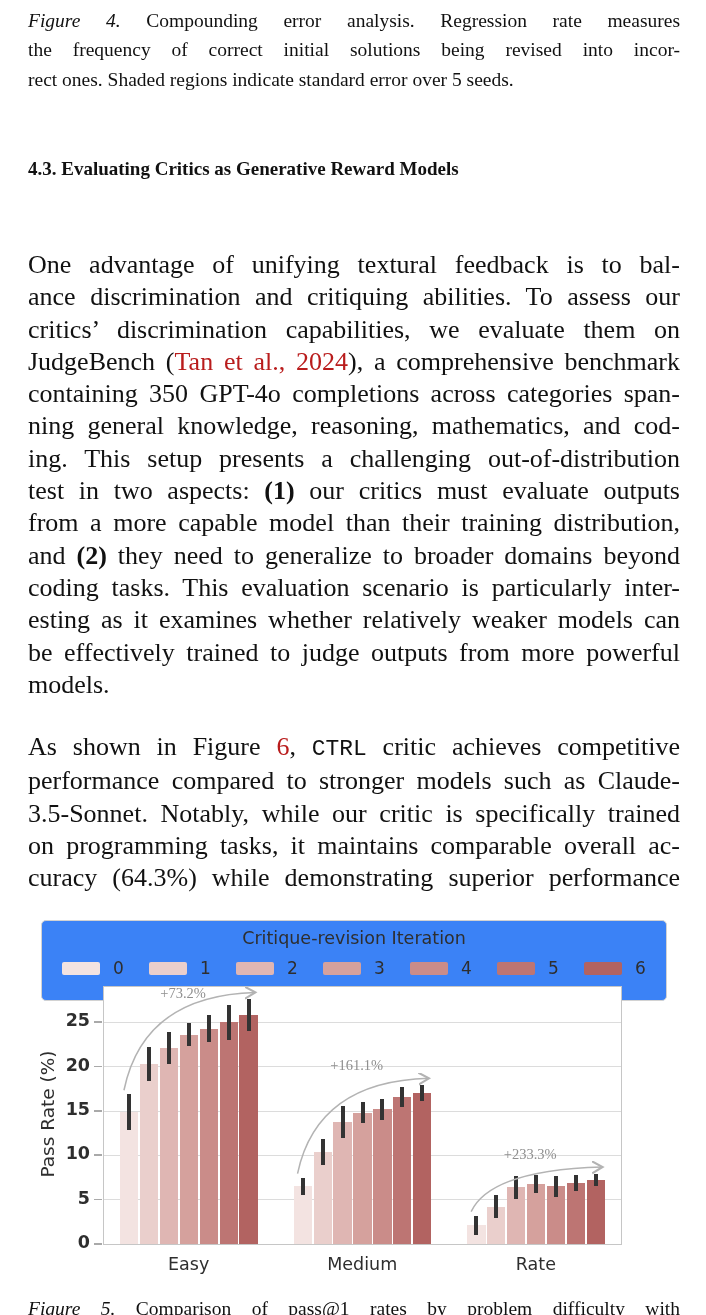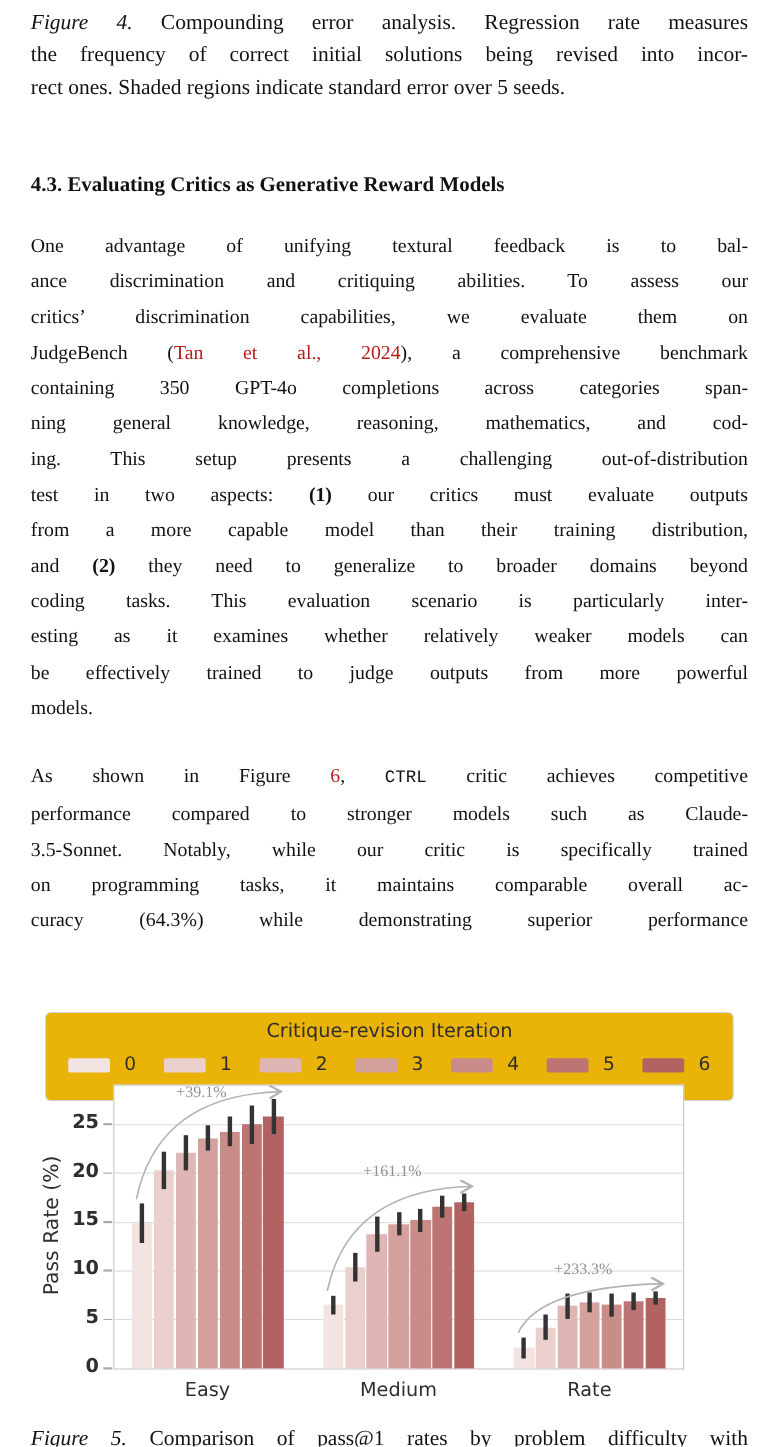--- a/index.html
+++ b/index.html
@@ -4,36 +4,36 @@
 <style>
   html, body { margin:0; padding:0; overflow:hidden; }
   body {
     width:706px; height:1315px; position:relative;
     background:#ffffff; color:#111;
     font-family:"Liberation Serif", serif;
   }
   
   .textblock { position:absolute; left:28px; width:652px; }
   .cap   { font-size:19.5px; line-height:29.4px; }
-  .body  { font-size:18px;  line-height:32.3px; }
+  .body  { font-size:26px;  line-height:32.3px;margin-top:42px; }
   .tline { text-align:justify; text-align-last:justify; text-justify:inter-word; white-space:normal; }
   .tline.nojust { text-align:left; text-align-last:left; }
   .seg-italic { font-style:italic;margin-top:30px; }
   .seg-bold   { font-weight:bold; }
   .seg-link   { color:#b91c1c; }
   .seg-mono   { font-family:"Liberation Mono", monospace; font-size:0.88em; }
   #heading {
     position:absolute; left:28px; top:158px; width:652px;
     font-size:19px; font-weight:bold;
   }
   
   .sans { font-family:"DejaVu Sans", "Liberation Sans", sans-serif; }
   #legend-box {
     position:absolute; left:41px; top:920px; width:626px; height:81px;
-    border:1.5px solid #d2d2d2; border-radius:5px; background:#eab308;
+    border:1.5px solid #d2d2d2; border-radius:5px; background:#3b82f6;
     box-sizing:border-box;
   }
   #legend-title {
     text-align:center; font-size:17.5px; color:#2e2e2e; margin-top:7px;
   }
   #legend-row {
     display:flex; justify-content:space-between; align-items:center;
     padding:10px 20px 0 20px;
   }
   .legend-item { display:flex; align-items:center; }
@@ -195,21 +195,21 @@
       <div class="bar" style="left: 289.1px; width: 18.4px; height: 147.11px; background: rgb(189, 117, 115);"></div>
       <div class="errbar" style="left: 296.3px; top: 100.141px; height: 19.4966px; background: rgb(51, 51, 51);"></div>
       <div class="bar" style="left: 462.7px; width: 18.4px; height: 61.1483px; background: rgb(189, 117, 115);"></div>
       <div class="errbar" style="left: 469.9px; top: 187.876px; height: 15.9517px; background: rgb(51, 51, 51);"></div>
       <div class="bar" style="left: 135.4px; width: 18.4px; height: 228.641px; background: rgb(178, 99, 97);"></div>
       <div class="errbar" style="left: 142.6px; top: 12.4069px; height: 31.9034px; background: rgb(51, 51, 51);"></div>
       <div class="bar" style="left: 309px; width: 18.4px; height: 150.655px; background: rgb(178, 99, 97);"></div>
       <div class="errbar" style="left: 316.2px; top: 98.369px; height: 15.9517px; background: rgb(51, 51, 51);"></div>
       <div class="bar" style="left: 482.6px; width: 18.4px; height: 63.8069px; background: rgb(178, 99, 97);"></div>
       <div class="errbar" style="left: 489.8px; top: 186.99px; height: 12.4069px; background: rgb(51, 51, 51);"></div>
-      <div class="anno" style="left: 79.08px; top: -2px;">+39.1%</div>
+      <div class="anno" style="left: 79.08px; top: -2px;">+73.2%</div>
       <div class="anno" style="left: 252.68px; top: 70.369px;">+161.1%</div>
       <div class="anno" style="left: 426.28px; top: 158.99px;">+233.3%</div>
       <svg id="arrow-svg" width="517" height="257">
         <defs>
           <marker id="ah" markerWidth="10" markerHeight="10" refX="7" refY="4" orient="auto">
             <path d="M0,0 L7,4 L0,8" fill="none" stroke="#b3b3b3" stroke-width="1.4"></path>
           </marker>
         </defs>
         <path d="M 19.95 103.23103448275862 Q 39.66 8.406896551724117, 151.35 5.406896551724117" fill="none" stroke="#b3b3b3" stroke-width="1.5" marker-end="url(#ah)"></path>
         <path d="M 193.54999999999998 186.5344827586207 Q 213.26 94.36896551724138, 324.95 91.36896551724138" fill="none" stroke="#b3b3b3" stroke-width="1.5" marker-end="url(#ah)"></path>

